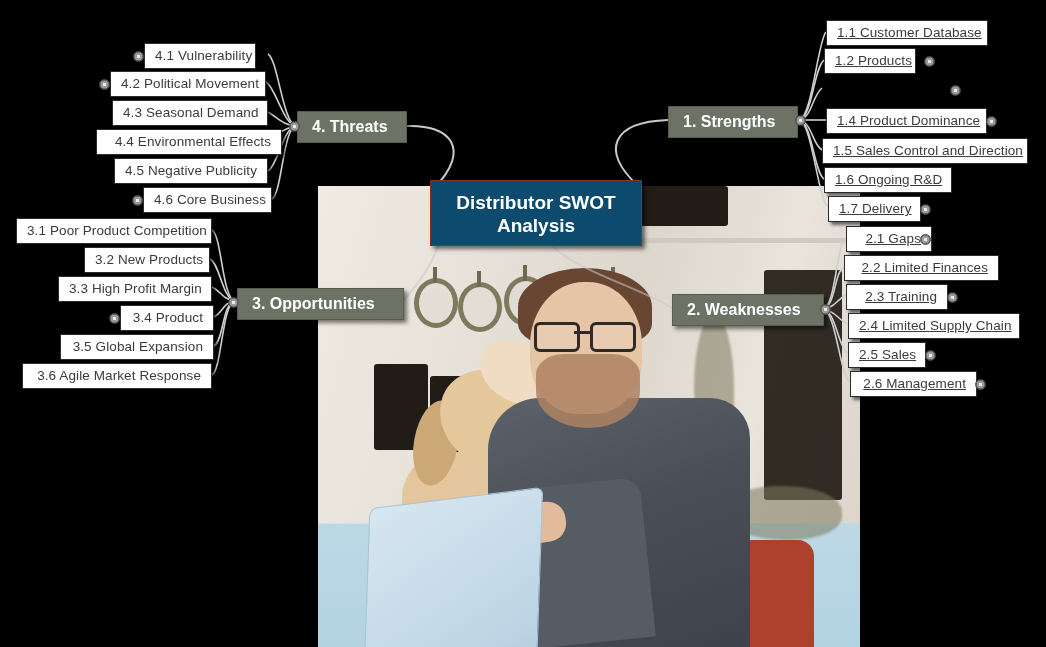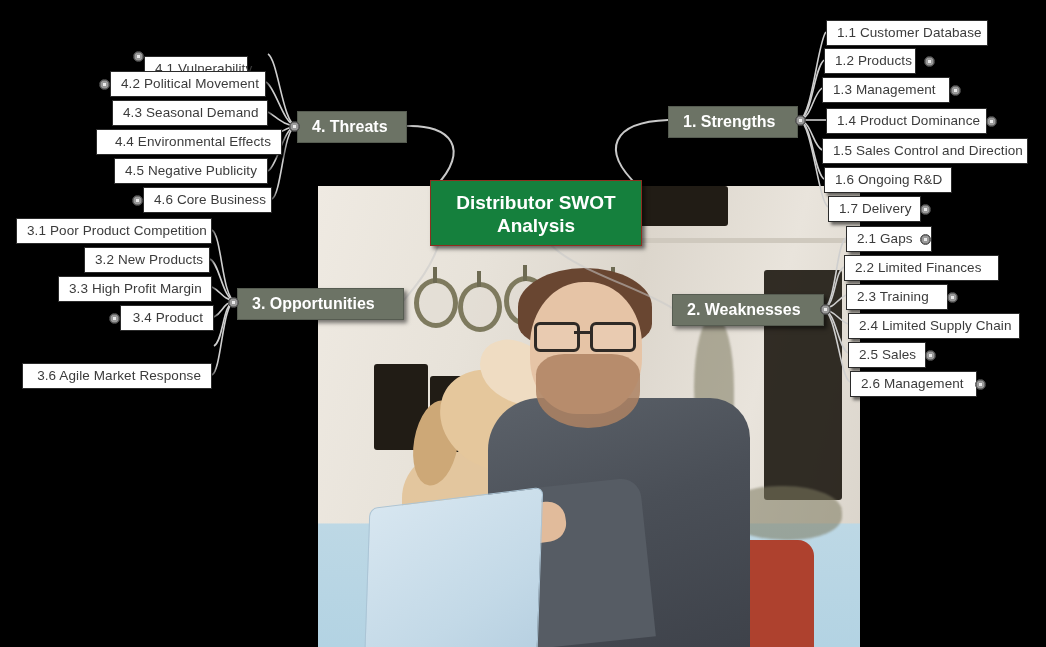--- a/index.html
+++ b/index.html
@@ -194,21 +194,21 @@
   #links {
     position: absolute;
     left: 0; top: 0;
     width: 1046px; height: 647px;
     pointer-events: none;
   }
 
   
   .title-box {
     position: absolute;
-    background: #15803d;
+    background: #0c4a6e;
     border: 1px solid #8e2e1f;
     color: #ffffff;
     font-weight: bold;
     font-size: 19px;
     line-height: 1.22;
     text-align: center;
     padding: 10px 12px;
     box-sizing: border-box;
     box-shadow: 3px 3px 4px rgba(0,0,0,.55);
   }
@@ -229,21 +229,21 @@
     background: #ffffff;
     border: 1px solid #2b2b2b;
     color: #3b3b3b;
     font-size: 13.5px;
     white-space: nowrap;
     padding: 4px 10px 5px 10px;
     box-sizing: border-box;
     box-shadow: 3px 3px 3px rgba(0,0,0,.55);
     letter-spacing: .1px;
   }
-  .leaf.r { text-align: left; }
+  .leaf.r { text-align: right; text-decoration: underline; }
   .leaf.l { text-align: right; }
 
   .dot {
     position: absolute;
     width: 11px; height: 11px;
     border-radius: 50%;
     background: radial-gradient(circle at 50% 50%, #fafafa 0 22%, #9a9a9a 24% 60%, #6e6e6e 62% 100%);
     border: 1px solid #4b4b4b;
     box-sizing: border-box;
   }
@@ -365,23 +365,20 @@
   <div class="dot" style="left:795px;top:115px;"></div>
 
   <div class="leaf r" style="left:826px;top:20px;width:162px;">
     <span>1.1  Customer Database</span>
   </div>
   <div class="leaf r" style="left:824px;top:48px;width:92px;">
     <span>1.2  Products</span>
   </div>
   <div class="dot" style="left:924px;top:56px;"></div>
 
-  <div class="leaf r" style="left:822px;top:77px;width:128px;">
-    <span>1.3  Management</span>
-  </div>
   <div class="dot" style="left:950px;top:85px;"></div>
 
   <div class="leaf r" style="left:826px;top:108px;width:161px;">
     <span>1.4  Product Dominance</span>
   </div>
   <div class="dot" style="left:986px;top:116px;"></div>
 
   <div class="leaf r" style="left:822px;top:138px;width:206px;">
     <span>1.5  Sales Control and Direction</span>
   </div>
@@ -436,30 +433,33 @@
     <span>3.2  New Products</span>
   </div>
   <div class="leaf l" style="left:58px;top:276px;width:154px;">
     <span>3.3  High Profit Margin</span>
   </div>
   <div class="leaf l" style="left:120px;top:305px;width:94px;">
     <span>3.4  Product</span>
   </div>
   <div class="dot" style="left:109px;top:313px;"></div>
 
+  <div class="leaf l" style="left:60px;top:334px;width:154px;">
+    <span>3.5  Global Expansion</span>
+  </div>
   <div class="leaf l" style="left:22px;top:363px;width:190px;">
     <span>3.6  Agile Market Response</span>
   </div>
 
   <div class="branch" style="left:297px;top:111px;width:110px;">
     <span>4.  Threats</span>
   </div>
   <div class="dot" style="left:289px;top:121px;"></div>
 
-  <div class="leaf l" style="left:144px;top:56px;width:104px;">
+  <div class="leaf l" style="left:144px;top:43px;width:112px;">
     <span>4.1  Vulnerability</span>
   </div>
   <div class="dot" style="left:133px;top:51px;"></div>
 
   <div class="leaf l" style="left:110px;top:71px;width:156px;">
     <span>4.2  Political Movement</span>
   </div>
   <div class="dot" style="left:99px;top:79px;"></div>
 
   <div class="leaf l" style="left:112px;top:100px;width:156px;">

